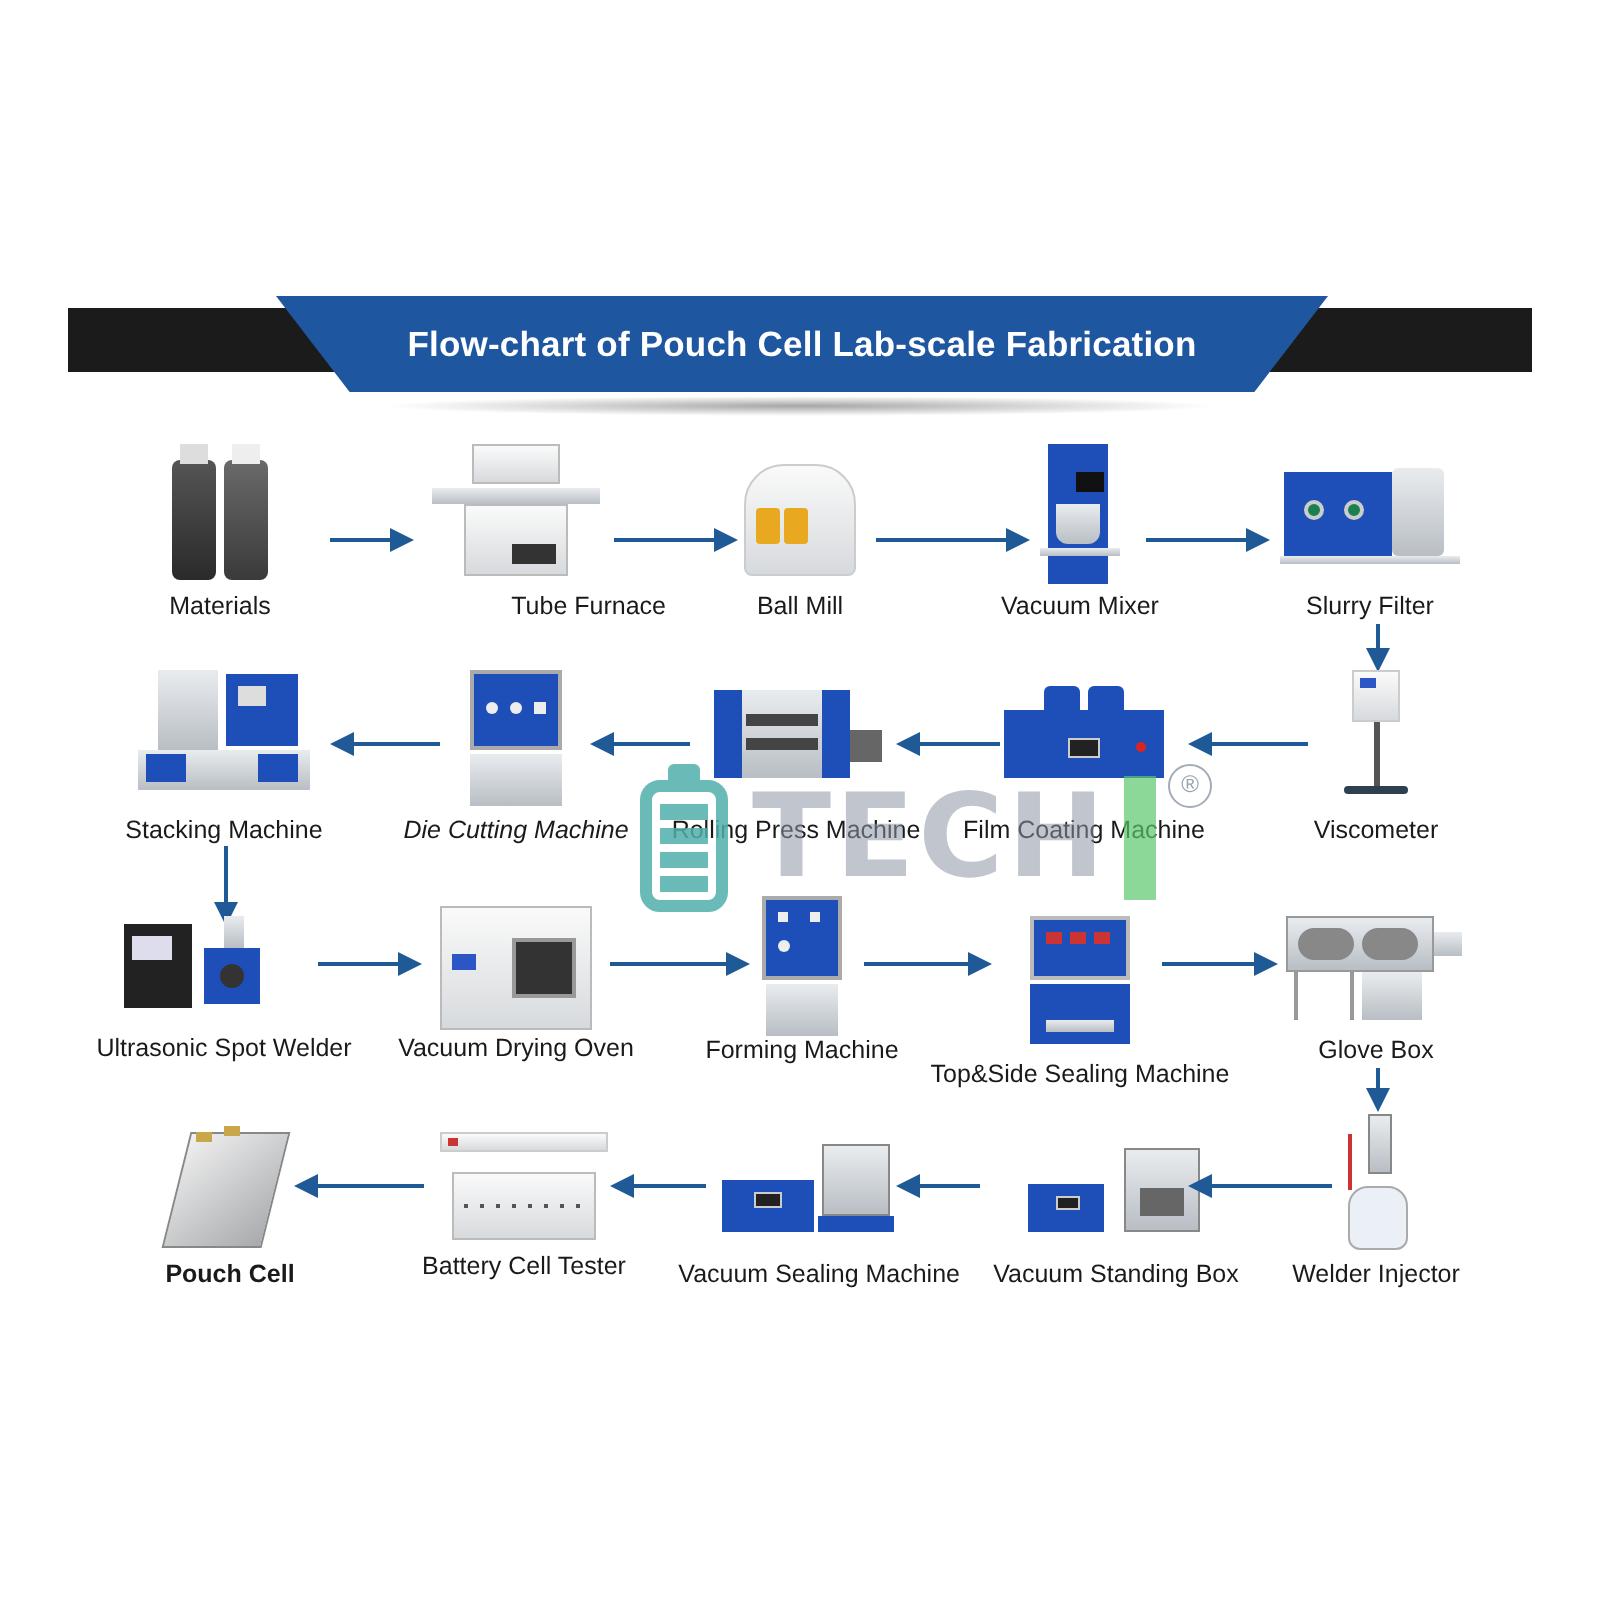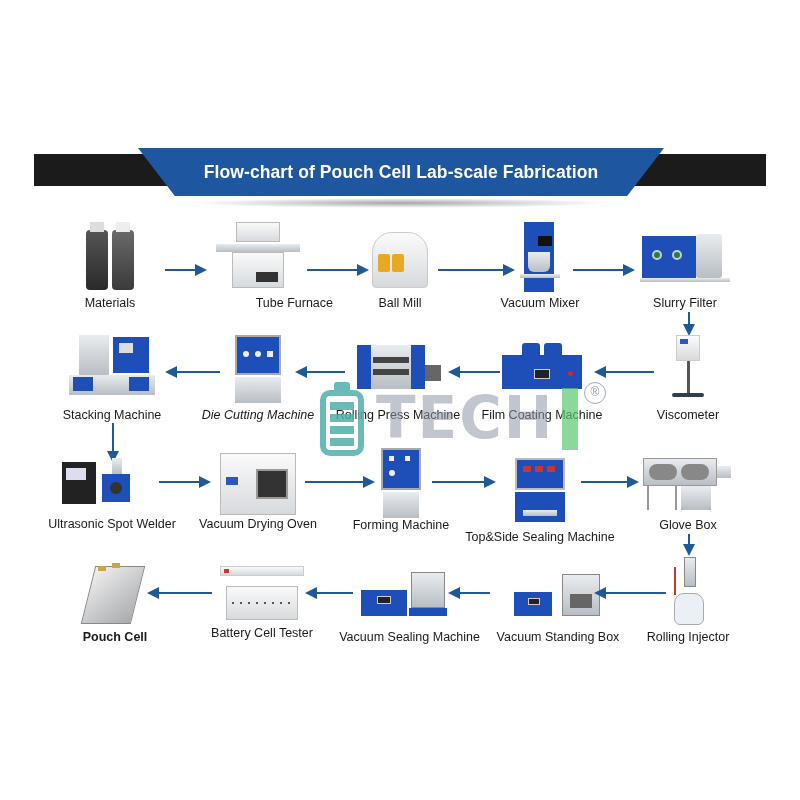--- a/index.html
+++ b/index.html
@@ -345,21 +345,21 @@
     <div class="shaft" style="width:62px;"></div>
     <div class="head"></div>
   </div>
 
 <div class="node" style="left:613px; top:557px;">
   <div class="img" style="width:40px; height:70px;">
     <div class="steel" style="position:absolute; left:16px; top:0; width:12px; height:30px; border:1px solid #888;"></div>
     <div style="position:absolute; left:6px; top:10px; width:2px; height:28px; background:#c33;"></div>
     <div style="position:absolute; left:6px; top:36px; width:30px; height:32px; border:1px solid #aaa; border-radius:10px 10px 6px 6px; background:rgba(220,230,240,0.6);"></div>
   </div>
-  <div class="label" style="top:73px;">Rolling Injector</div>
+  <div class="label" style="top:73px;">Welder Injector</div>
 </div>
 
 <div class="watermark">
   <div class="wm-batt">
     <div class="cell" style="top:6px;"></div>
     <div class="cell" style="top:18px;"></div>
     <div class="cell" style="top:30px;"></div>
     <div class="cell" style="top:42px;"></div>
   </div>
   <div class="wm-tech">TECH</div>

